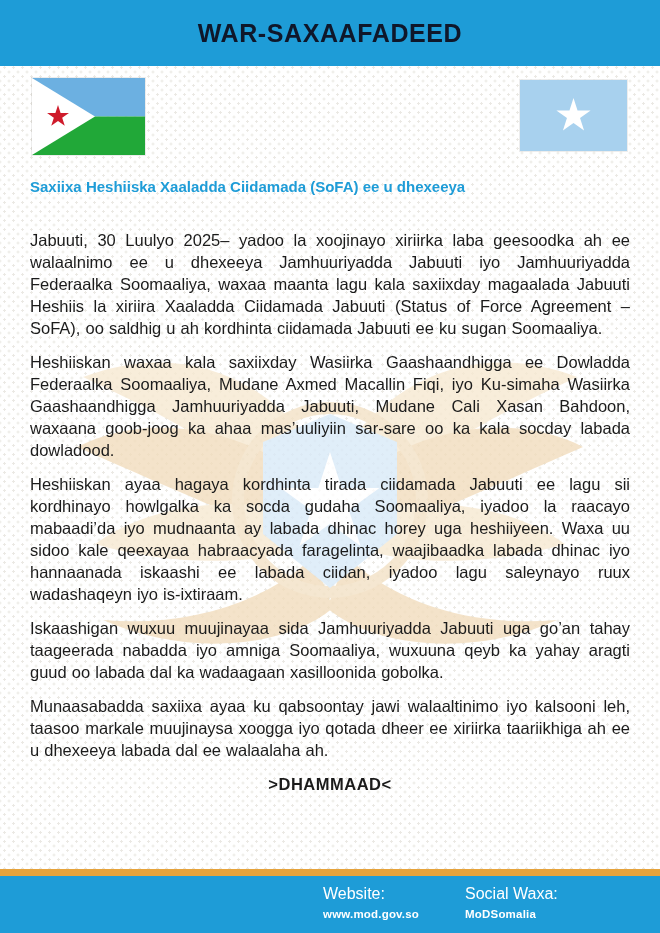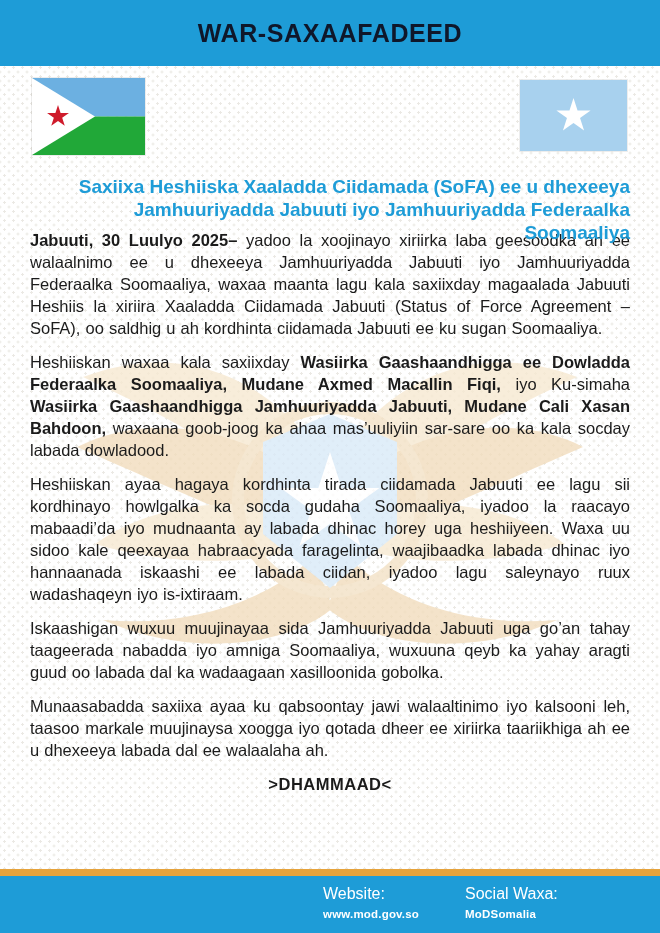--- a/index.html
+++ b/index.html
@@ -31,35 +31,35 @@
   .flag{position:absolute;z-index:2;box-shadow:0 0 0 1px rgba(0,0,0,.07);}
   .flag svg{display:block;width:100%;height:100%;}
   .flag-dj{left:32px;top:78px;width:113px;height:77px;}
   .flag-so{left:520px;top:80px;width:107px;height:71px;}
   .dj-blue{fill:var(--flag-dj-blue);}
   .dj-green{fill:var(--flag-dj-green);}
   .dj-star{fill:var(--flag-dj-star);}
   .so-blue{fill:var(--flag-so-blue);}
   .release-title{
     position:absolute;top:175px;left:30px;width:600px;z-index:2;
-    text-align:right;color:var(--brand-blue);
-    font-size:19px;font-weight:700;line-height:23px;
+    text-align:left;color:var(--brand-blue);
+    font-size:15px;font-weight:700;line-height:23px;
   }
   .watermark{position:absolute;left:65px;top:322px;width:530px;height:350px;z-index:0;opacity:.8;}
   .watermark svg{width:100%;height:100%;display:block;}
   .wm-gold{fill:#f7e9d2;}
   .wm-gold2{fill:#f2ddbd;}
   .wm-ring{fill:none;stroke:#f3e2c6;stroke-width:12;}
   .wm-shield{fill:#d9eaf8;}
   .content{position:absolute;top:229px;left:30px;width:600px;z-index:1;}
   .content p{
     text-align:justify;font-size:16.5px;line-height:22px;color:#1b1b1b;
     margin:0 0 12px;word-spacing:.5px;
   }
-  .content p b{font-weight:700;}
+  .content p b{font-weight:400;}
   .end-marker{
     text-align:center !important;font-weight:700;font-size:19px;color:#161616;
     margin-top:18px;letter-spacing:.5px;
   }
   .footer{position:absolute;left:0;right:0;bottom:0;z-index:3;}
   .footer-stripe{height:7px;background:var(--accent-gold);}
   .footer-bar{height:57px;background:var(--brand-blue);position:relative;color:#fff;}
   .fcol{position:absolute;top:9px;}
   .fcol-email{left:105px;}
   .fcol-web{left:282px;margin-left:41px;}
@@ -87,21 +87,20 @@
 
   <div class="flag flag-so">
     <svg viewBox="0 0 107 71" preserveAspectRatio="none">
       <rect class="so-blue" x="0" y="0" width="107" height="71"></rect>
       <polygon fill="#ffffff" points="0,-1 0.2245,-0.309 0.9511,-0.309 0.3633,0.118 0.5878,0.809 0,0.382 -0.5878,0.809 -0.3633,0.118 -0.9511,-0.309 -0.2245,-0.309" transform="translate(53.5,36) scale(18)"></polygon>
     </svg>
   </div>
 
   <div class="release-title">
     <div>Saxiixa Heshiiska Xaaladda Ciidamada (SoFA) ee u dhexeeya</div>
-    <div>Jamhuuriyadda Jabuuti iyo Jamhuuriyadda Federaalka Soomaaliya</div>
   </div>
 
   <div class="watermark">
     <svg viewBox="0 0 530 350">
       <g class="wm-gold">
         <g id="wingL">
           <path d="M250 125 C190 45 105 22 18 55 C88 88 152 120 205 165 Z"></path>
           <path class="wm-gold2" d="M242 158 C170 100 75 92 12 125 C80 155 160 190 210 210 Z"></path>
           <path d="M238 192 C170 172 85 182 30 222 C105 244 180 242 222 230 Z"></path>
           <path class="wm-gold2" d="M248 235 C195 285 115 305 38 298 C118 334 218 328 268 286 Z"></path>

